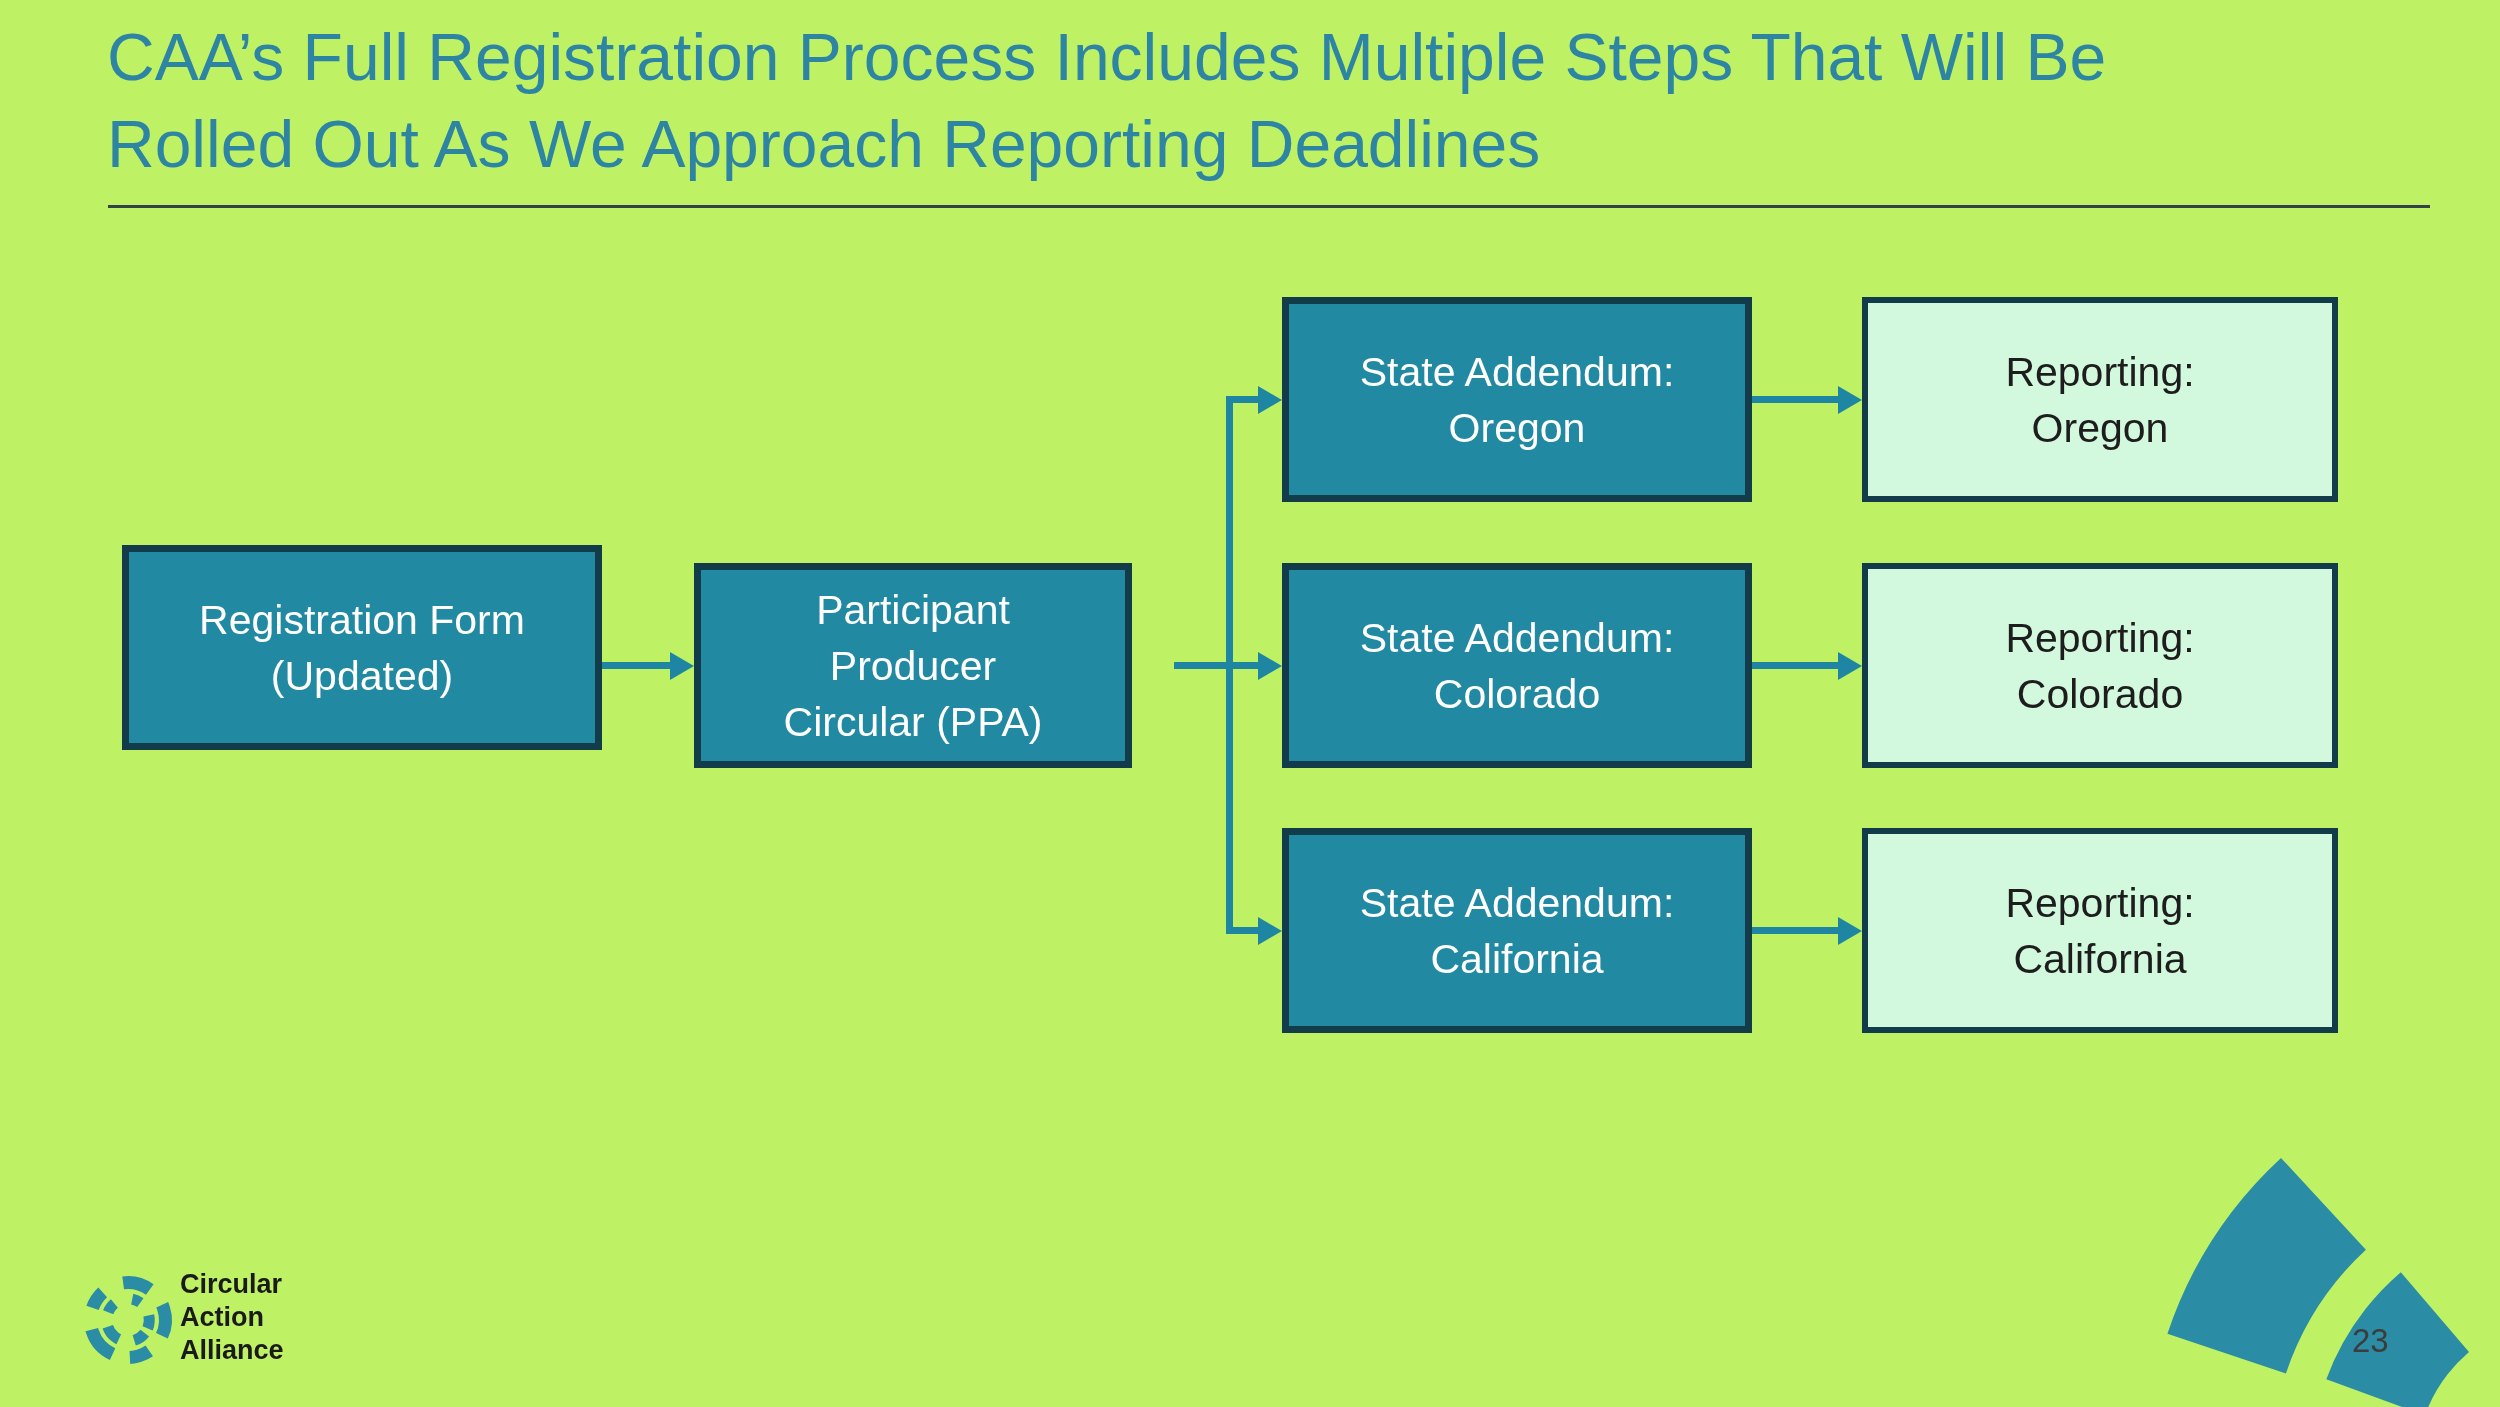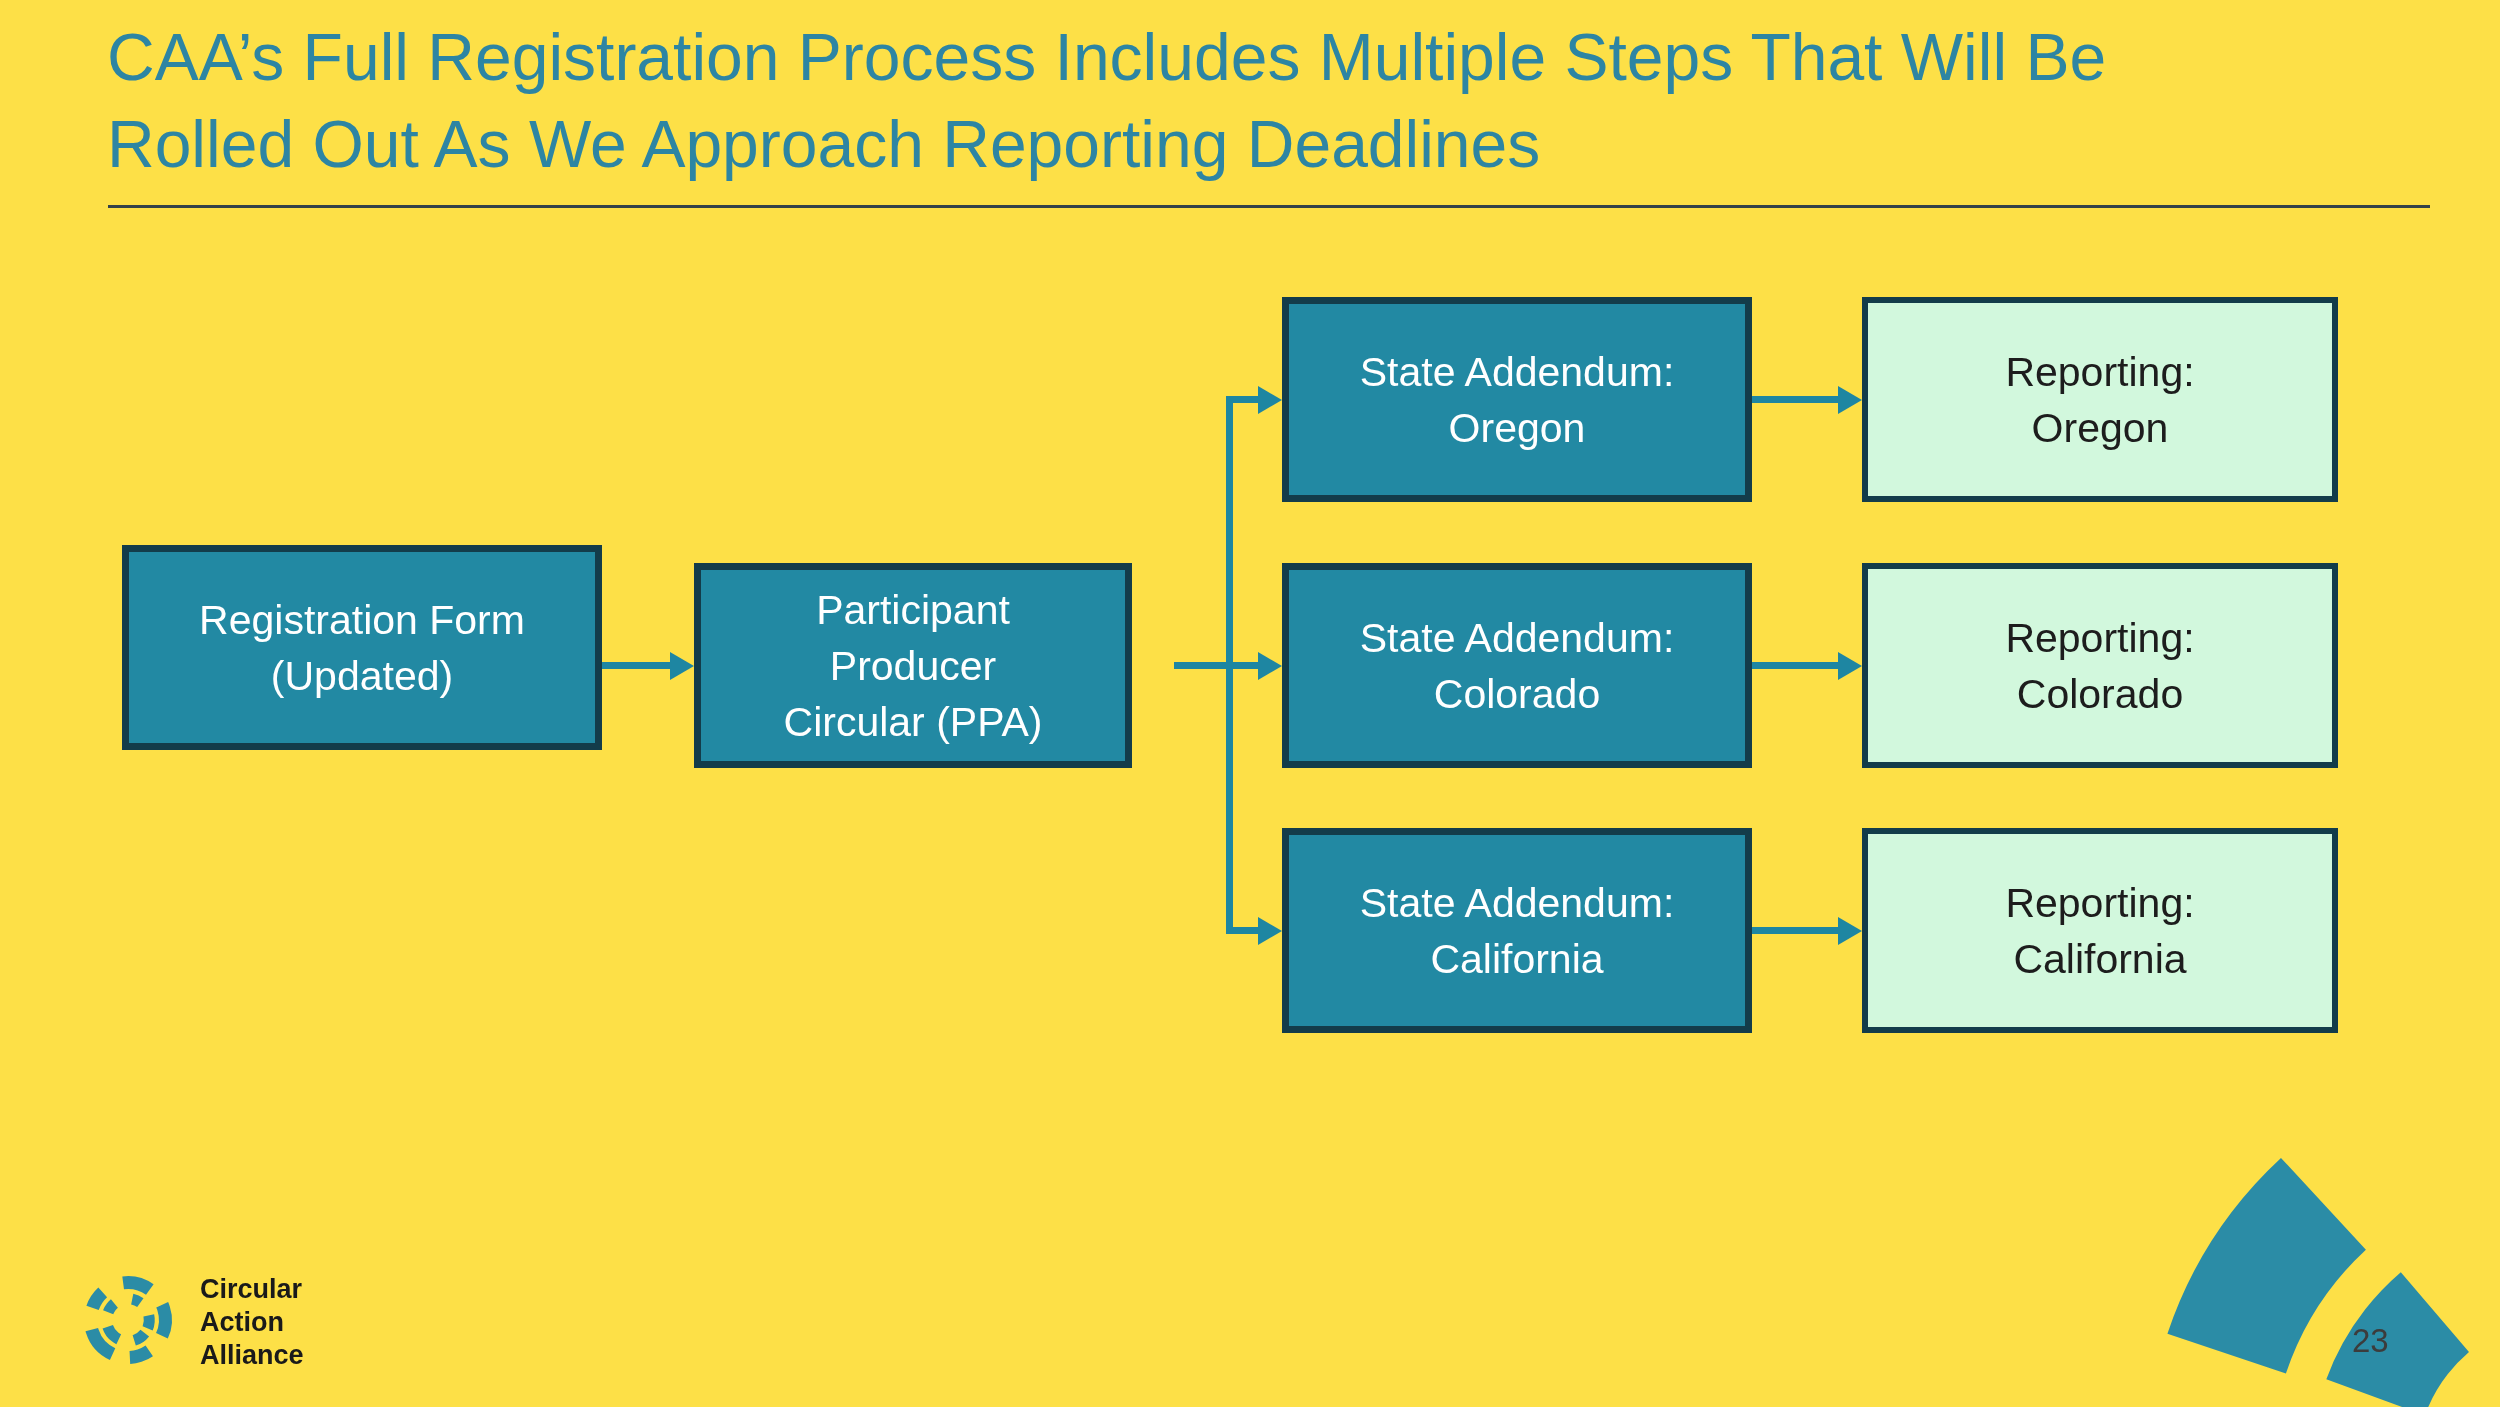--- a/index.html
+++ b/index.html
@@ -1,20 +1,20 @@
 <!DOCTYPE html>
 <html><head>
 <meta charset="utf-8">
 <style>
   html,body{margin:0;padding:0;background:#ffffff;}
   .slide{
     position:relative;
     width:2500px;height:1407px;
     overflow:hidden;
-    background:#fde047;
+    background:#bef264;
     font-family:"Liberation Sans", sans-serif;
   }
   
   .title{
     position:absolute;left:107px;top:14px;width:2345px;
     font-size:66px;line-height:87px;font-weight:400;
     color:#2D85A3;letter-spacing:0px;
   }
   .title-underline{
     position:absolute;left:108px;top:205px;width:2322px;height:3px;
@@ -31,21 +31,21 @@
   
   .hline{position:absolute;height:7px;background:#1E86A2;}
   .vline{position:absolute;width:7px;background:#1E86A2;}
   .head{
     position:absolute;width:0;height:0;
     border-top:14px solid transparent;
     border-bottom:14px solid transparent;
     border-left:24px solid #1E86A2;
   }
   
-  .logo{position:absolute;left:76px;top:1268px;display:flex;align-items:flex-end;gap:20px;}
+  .logo{position:absolute;left:76px;top:1268px;display:flex;align-items:flex-start;}
   .logo-text{font-size:27px;line-height:33px;font-weight:700;color:#1A1A1A;}
   
   .page-number{position:absolute;left:2352px;top:1322px;font-size:33px;color:#3C3C3C;}
   .corner-deco{position:absolute;left:2068px;top:968px;}
 </style>
 </head>
 <body>
 
 <div class="slide">
 

